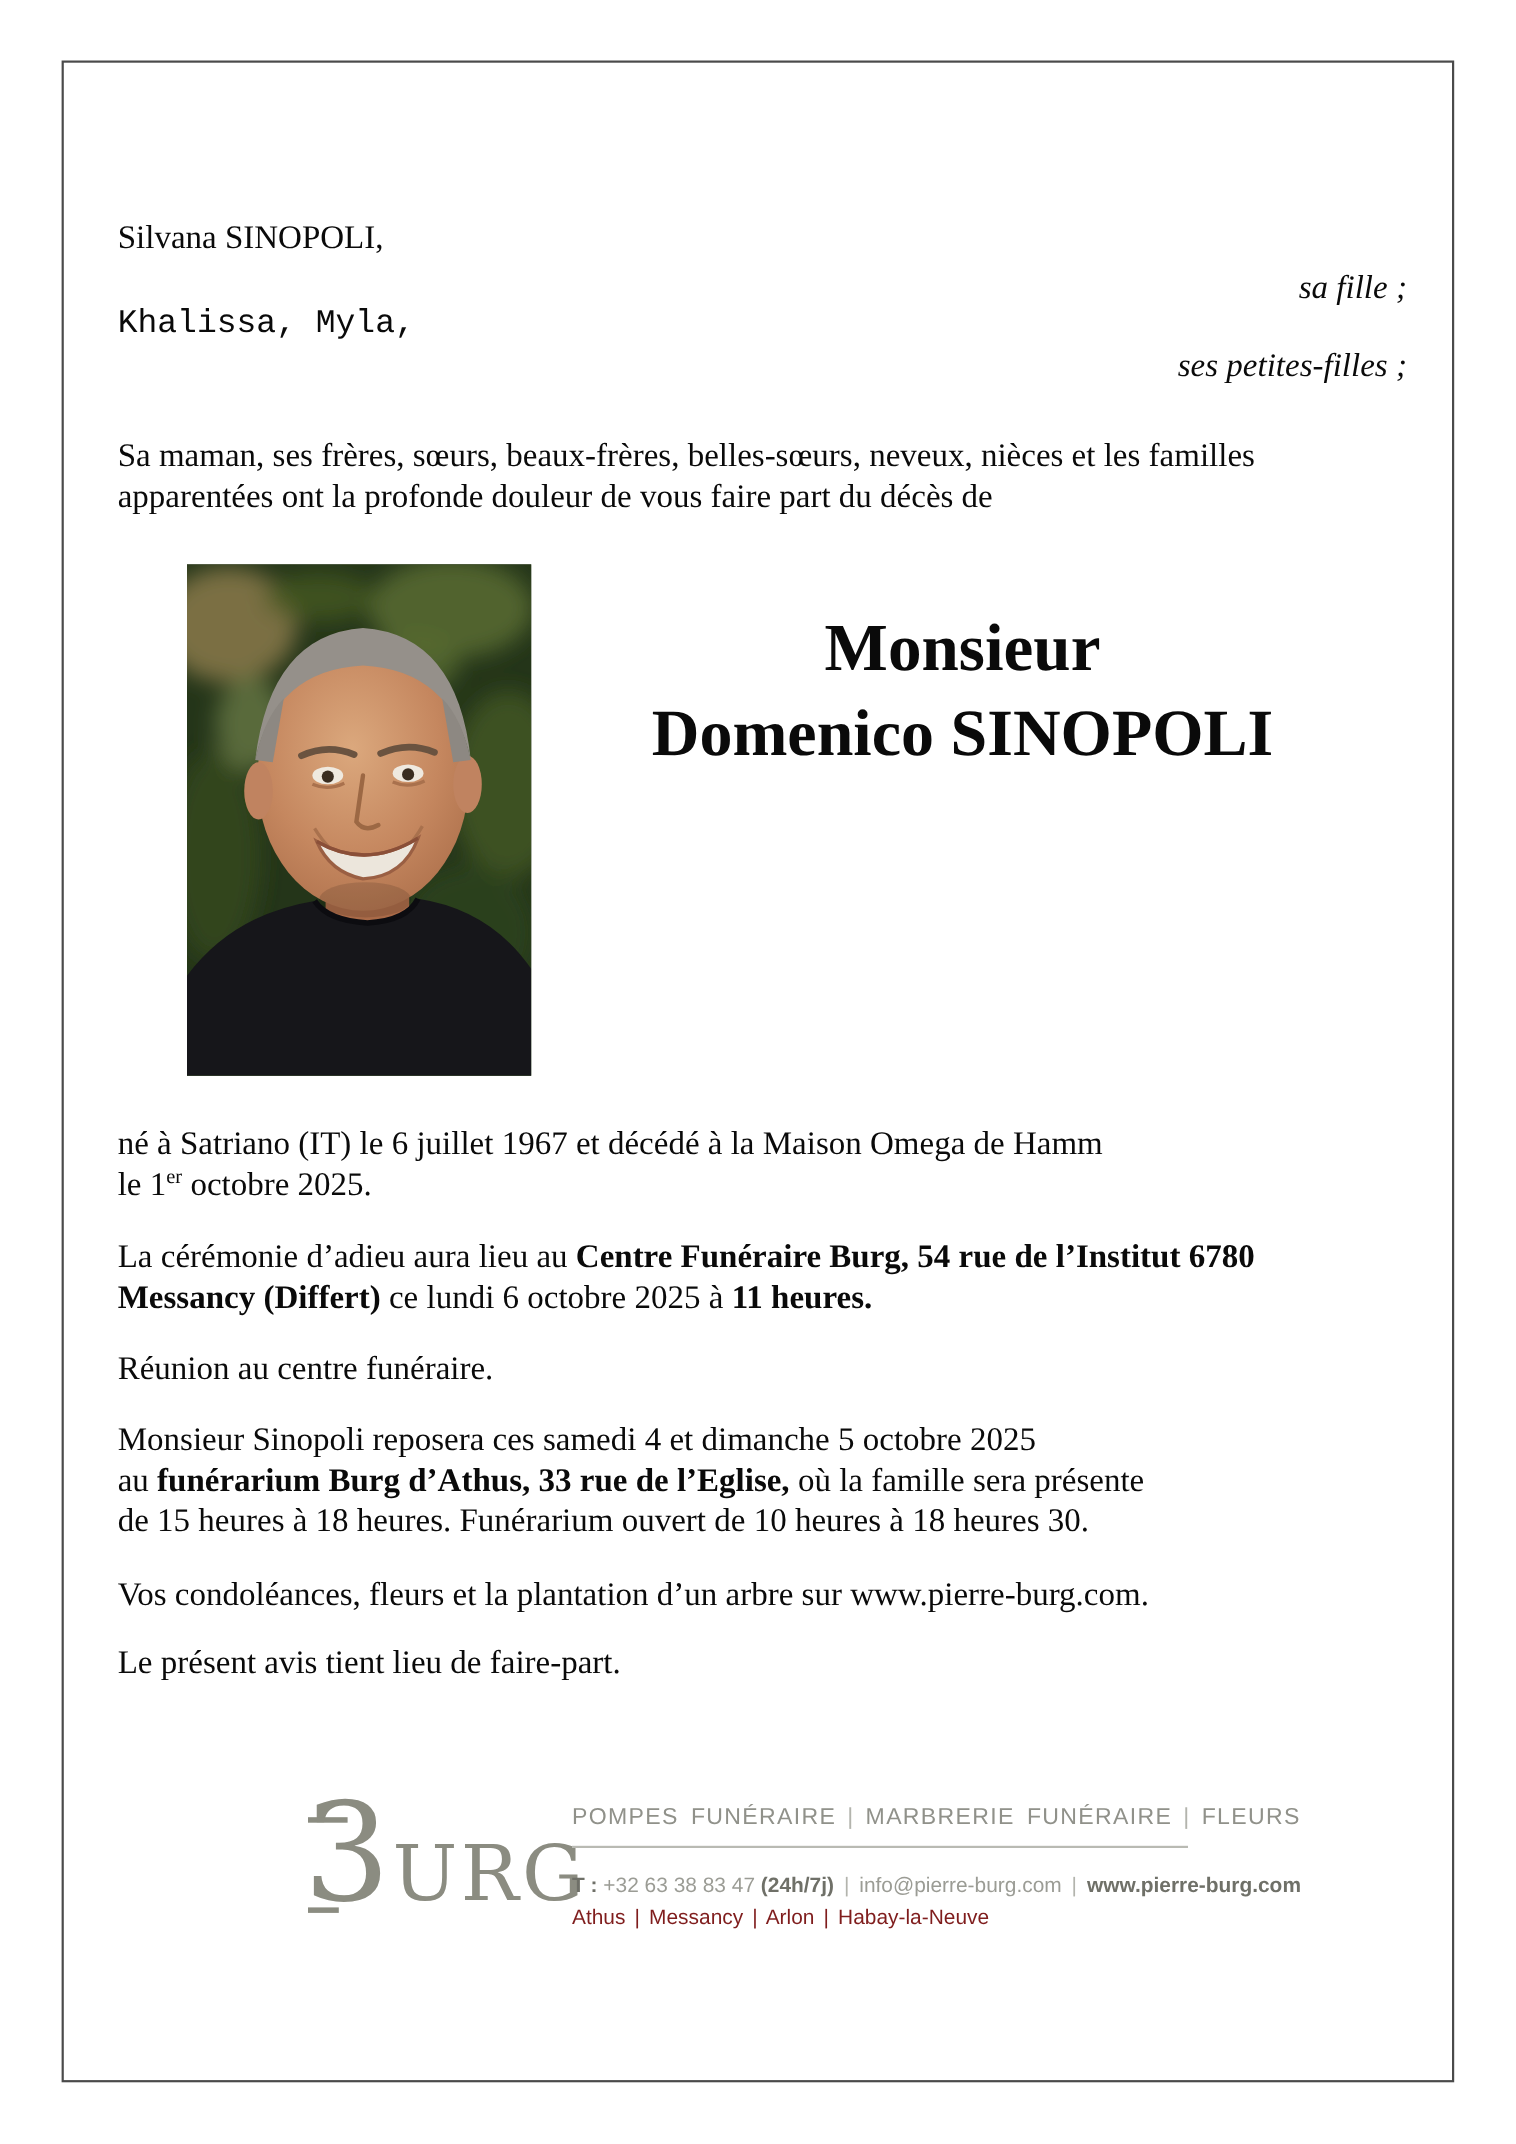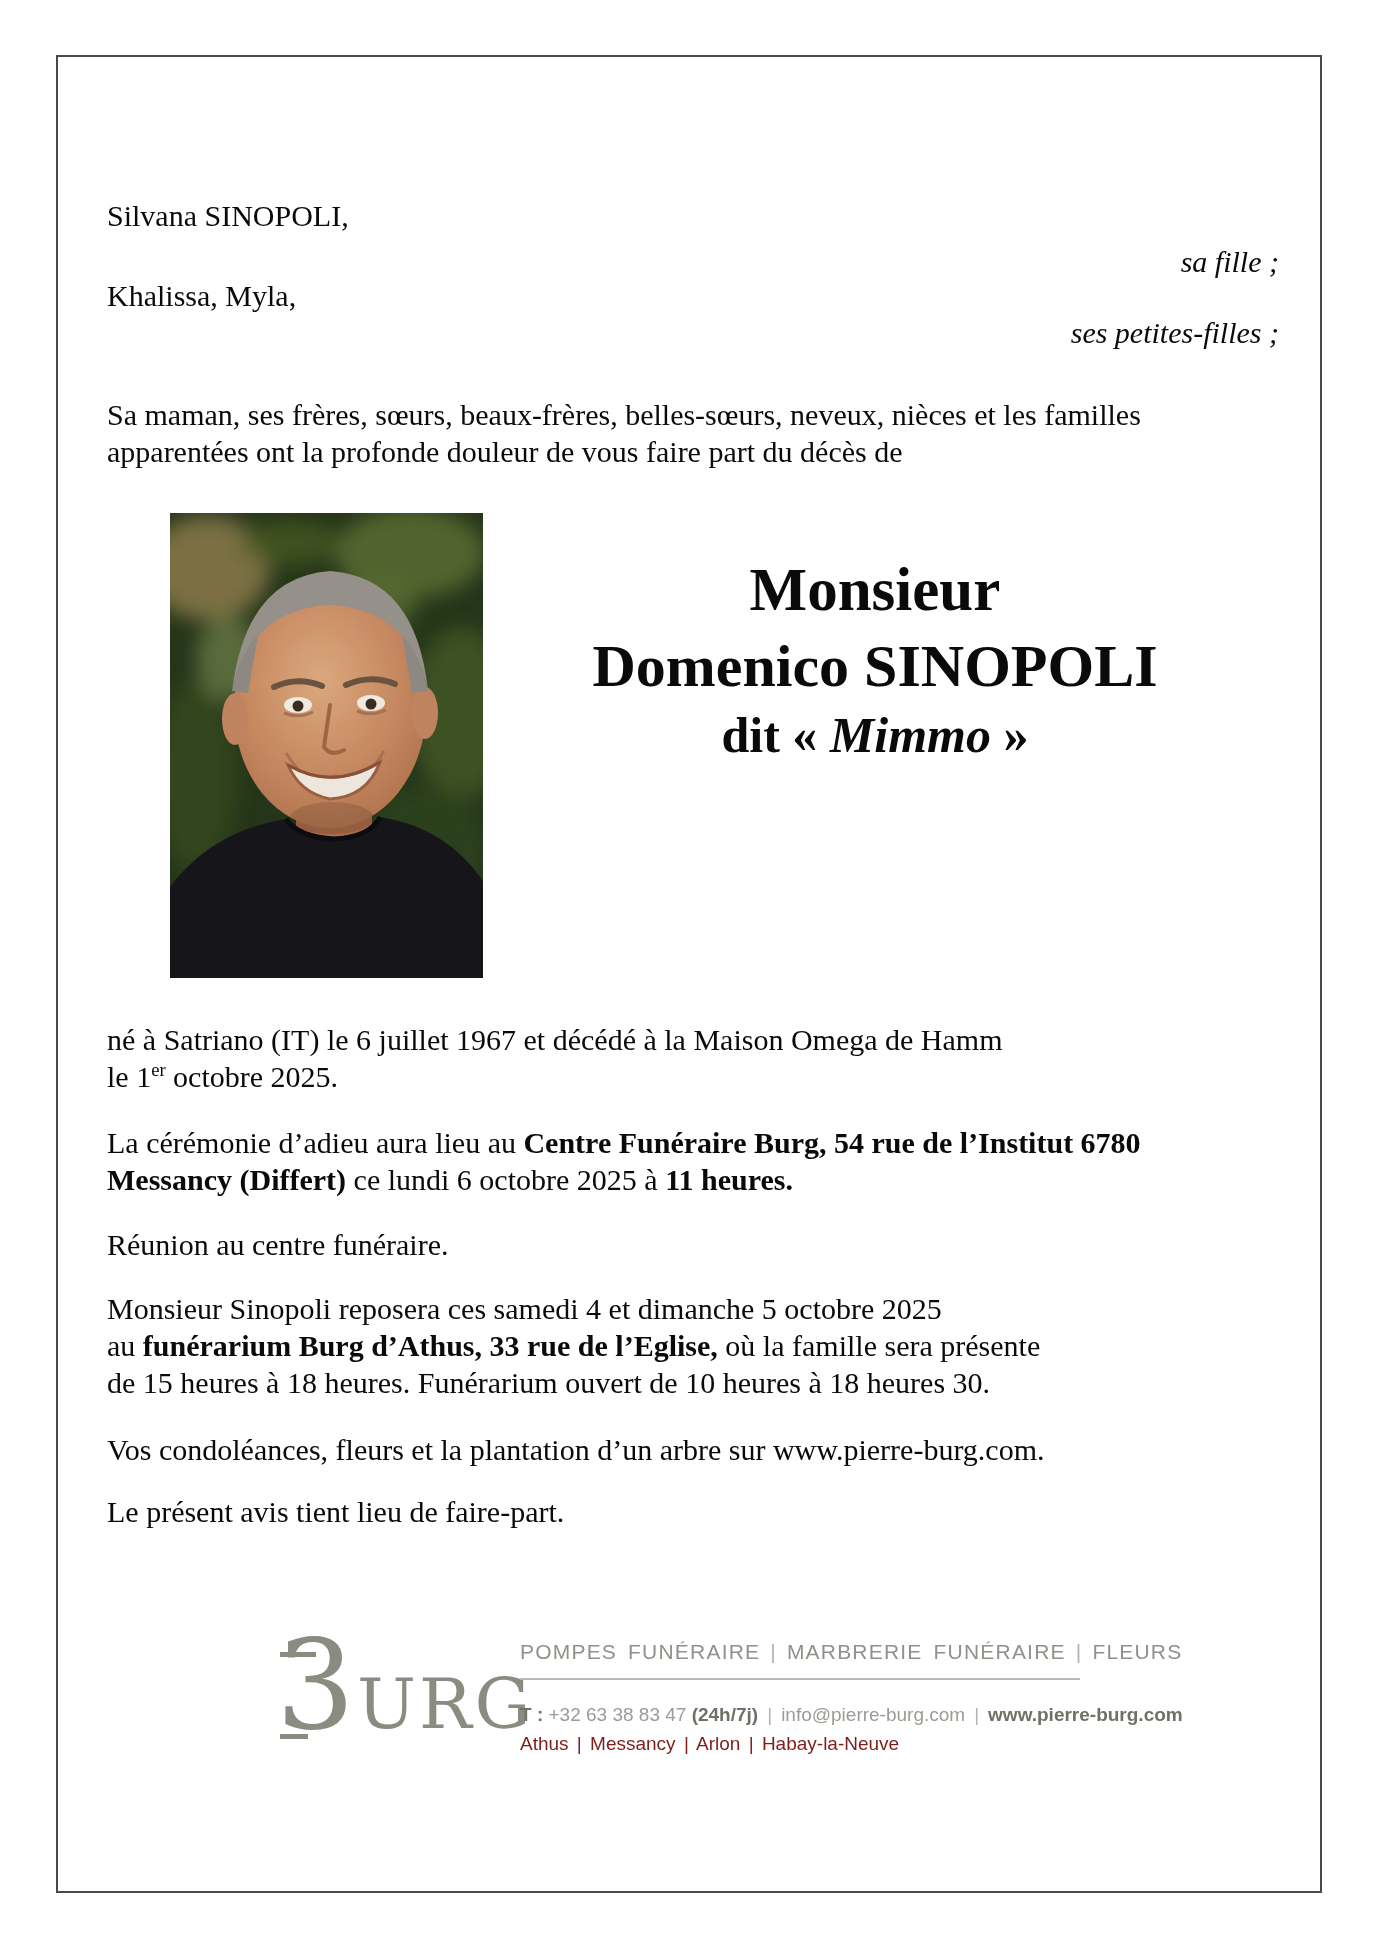--- a/index.html
+++ b/index.html
@@ -67,21 +67,21 @@
   }
 </style>
 </head>
 <body>
 
 <div class="sheet">
   <div class="border-frame"></div>
 
   <div class="t" style="left:107px;top:197px;">Silvana SINOPOLI,</div>
   <div class="right-line" style="top:243px;">sa fille ;</div>
-  <div class="t" style="left:107px;top:277px;">Khalissa, Myla,</div>
+  <div class="t" style="left:107px;top:277px;font-family:Liberation Mono, monospace;">Khalissa, Myla,</div>
   <div class="right-line" style="top:314px;">ses petites-filles ;</div>
 
   <div class="para" style="top:396px;">
     <span>Sa maman, ses frères, sœurs, beaux-frères, belles-sœurs, neveux, nièces et les familles</span><br>
     <span>apparentées ont la profonde douleur de vous faire part du décès de</span>
   </div>
 
   <div class="photo">
     <svg viewBox="0 0 313 465">
       <defs>
@@ -137,21 +137,20 @@
       <ellipse cx="162" cy="305" rx="42" ry="16" fill="#000000" opacity="0.12"></ellipse>
 
       <path d="M0 465 L0 374 Q42 318 116 306 Q128 324 164 326 Q200 324 210 304 Q276 314 313 368 L313 465 Z" fill="#16161a"></path>
       <path d="M116 306 Q128 324 164 326 Q200 324 210 304" stroke="#0c0c10" stroke-width="5" fill="none"></path>
     </svg>
   </div>
 
   <div class="name-block">
     <div class="h1">Monsieur</div>
     <div class="h2">Domenico SINOPOLI</div>
-    <div class="h3"><span>dit « </span><span class="nick">Mimmo</span><span> »</span></div>
   </div>
 
   <div class="para" style="top:1021px;">
     <span>né à Satriano (IT) le 6 juillet 1967 et décédé à la Maison Omega de Hamm</span><br>
     <span>le 1</span><sup>er</sup><span> octobre 2025.</span>
   </div>
 
   <div class="para" style="top:1124px;">
     <span>La cérémonie d’adieu aura lieu au </span><span class="b">Centre Funéraire Burg, 54 rue de l’Institut 6780</span><br>
     <span class="b">Messancy (Differt)</span><span> ce lundi 6 octobre 2025 à </span><span class="b">11 heures.</span>

